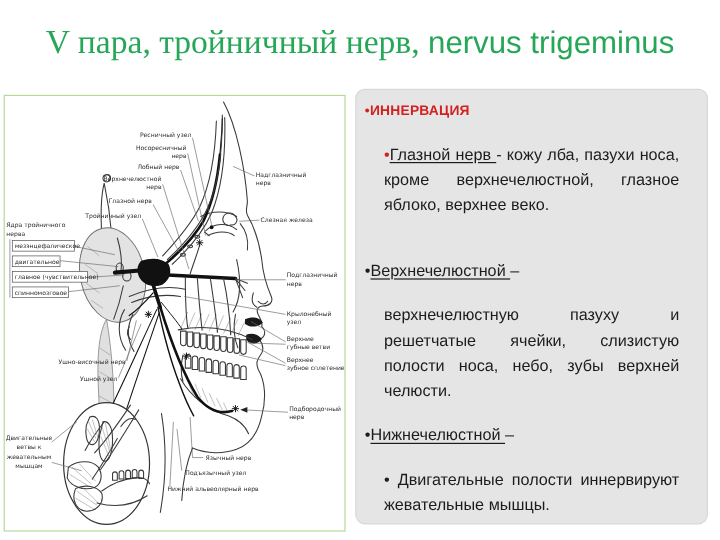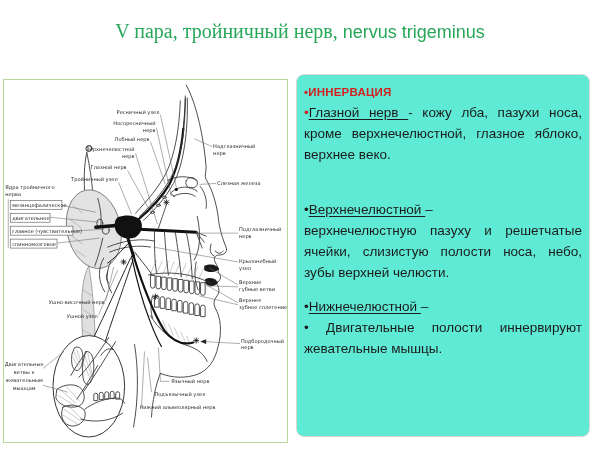--- a/index.html
+++ b/index.html
@@ -1,29 +1,29 @@
 <!DOCTYPE html>
 <html><head>
 <meta charset="utf-8">
 <style>
   html,body{margin:0;padding:0;background:#ffffff;}
   #slide{position:relative;width:600px;height:450px;background:#fff;overflow:hidden;
          font-family:"Liberation Sans",sans-serif;}
   .title{position:absolute;top:20px;left:0;width:600px;text-align:center;color:#26a758;
          white-space:nowrap;}
-  .t-serif{font-family:"Liberation Serif",serif;font-size:20px;}
-  .t-latin{font-family:"Liberation Sans",sans-serif;font-size:18px;}
+  .t-serif{font-family:"Liberation Serif",serif;font-size:28px;}
+  .t-latin{font-family:"Liberation Sans",sans-serif;font-size:26px;}
   .diagram-box{position:absolute;left:3px;top:79px;width:283px;height:362px;
                border:1px solid #b9d79a;background:#fff;}
   .diagram-box svg{display:block;}
   .text-panel{position:absolute;left:296px;top:74px;width:294px;height:363px;
-              border:1px solid #d9d9d2;border-radius:8px;background:#5eead4;
+              border:1px solid #d9d9d2;border-radius:8px;background:#e5e5e5;
               box-sizing:border-box;padding:6px 7px 0 7px;color:#1c1c1c;}
   .heading{font-size:11.5px;font-weight:bold;color:#d42020;line-height:18px;letter-spacing:.2px;}
-  .para{font-size:13.5px;line-height:21px;text-align:justify;margin:0;}
+  .para{font-size:13.5px;line-height:21px;text-align:justify;margin:16px;}
   .head-line{font-size:13.5px;line-height:21px;margin:0;}
   .bullet-red{color:#d42020;}
   .bullet-dark{color:#1c1c1c;}
   .u{text-decoration:underline;text-underline-offset:2px;}
   .gap1{margin-top:34px;}
   .gap2{margin-top:13px;}
   
   .art{stroke:#3a3a3a;fill:none;stroke-width:.9;stroke-linecap:round;}
   .lbl{font-family:"DejaVu Sans",sans-serif;font-size:5.1px;fill:#2b2b2b;stroke:none;}
   .lead{stroke:#6a6a6a;stroke-width:.55;fill:none;}

